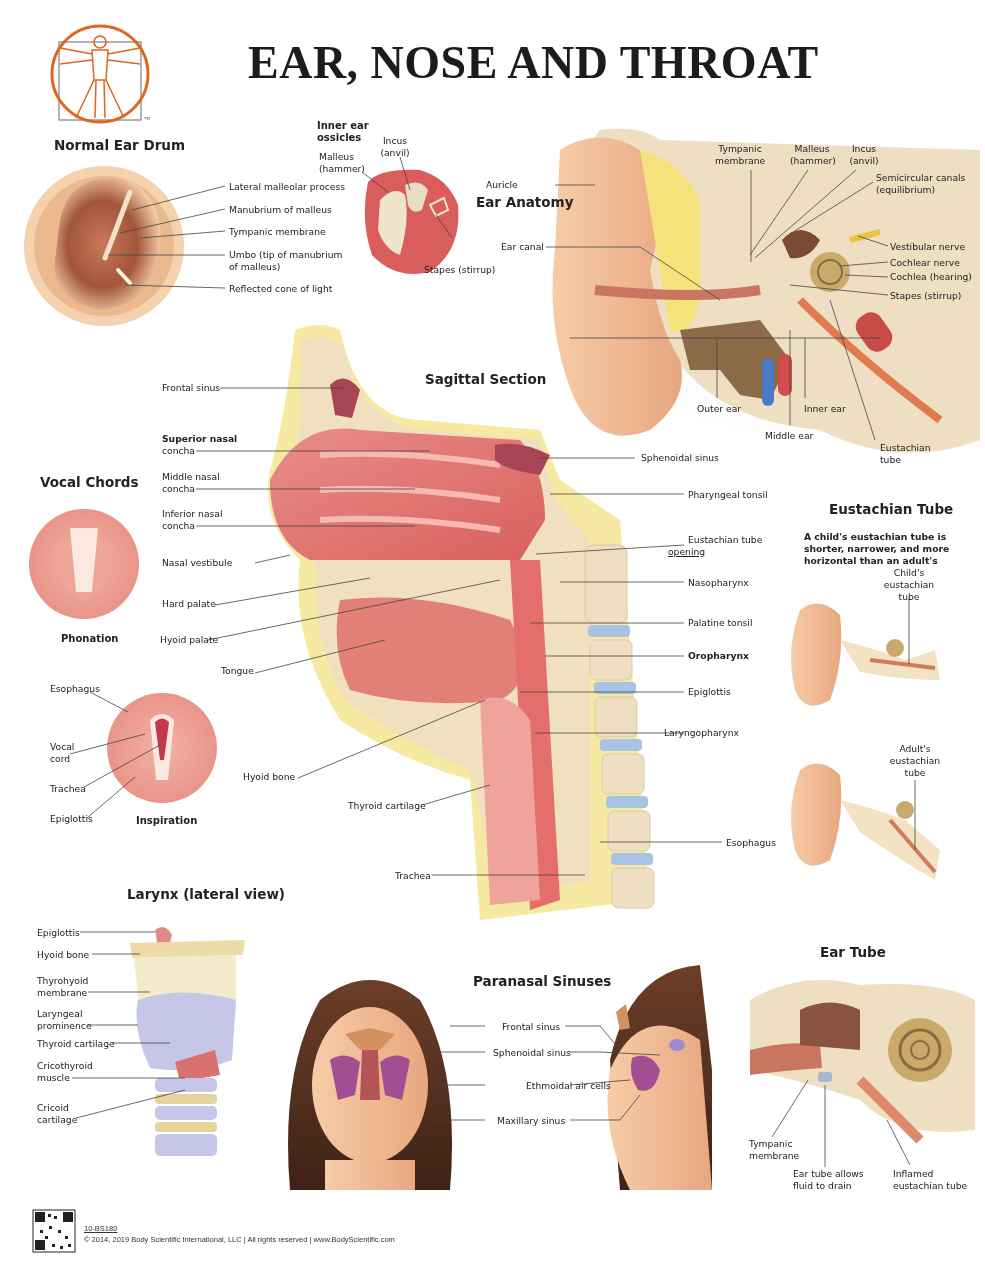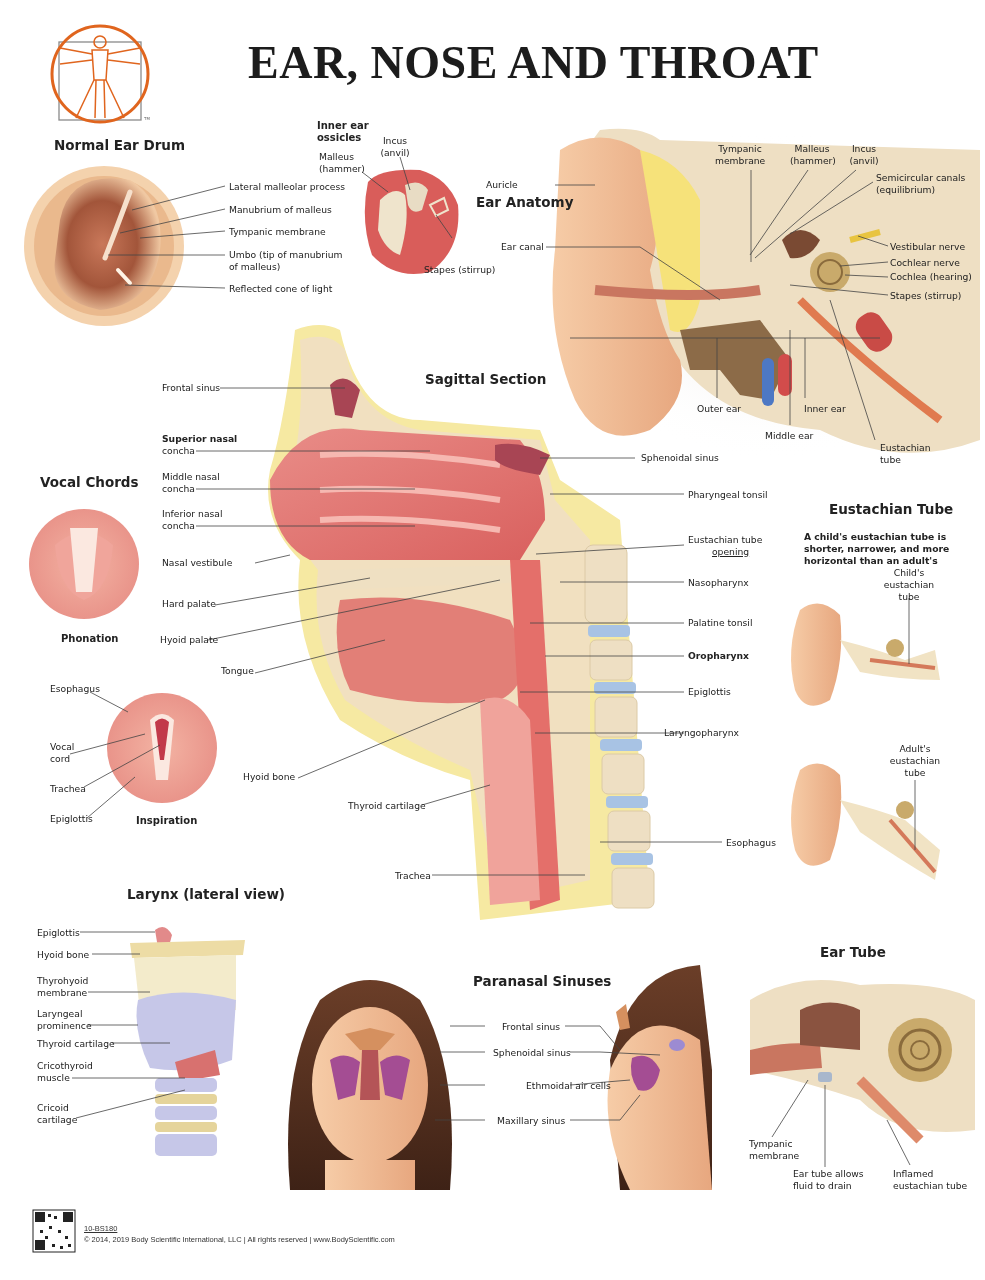--- a/index.html
+++ b/index.html
@@ -262,21 +262,21 @@
 <div class="abs lbl" style="left:162px;top:598px;">Hard palate</div>
 <div class="abs lbl" style="left:160px;top:634px;">Hyoid palate</div>
 <div class="abs lbl" style="left:221px;top:665px;">Tongue</div>
 <div class="abs lbl" style="left:243px;top:771px;">Hyoid bone</div>
 <div class="abs lbl" style="left:348px;top:800px;">Thyroid cartilage</div>
 <div class="abs lbl" style="left:395px;top:870px;">Trachea</div>
 
 <div class="abs lbl" style="left:641px;top:452px;">Sphenoidal sinus</div>
 <div class="abs lbl" style="left:688px;top:489px;">Pharyngeal tonsil</div>
 <div class="abs lbl" style="left:688px;top:534px;">Eustachian tube</div>
-<div class="abs lbl" style="left:712px;top:546px;text-decoration:underline;">opening</div>
+<div class="abs lbl" style="left:668px;top:546px;text-decoration:underline;">opening</div>
 <div class="abs lbl" style="left:688px;top:577px;">Nasopharynx</div>
 <div class="abs lbl" style="left:688px;top:617px;">Palatine tonsil</div>
 <div class="abs lbl" style="left:688px;top:650px;font-weight:bold;">Oropharynx</div>
 <div class="abs lbl" style="left:688px;top:686px;">Epiglottis</div>
 <div class="abs lbl" style="left:664px;top:727px;">Laryngopharynx</div>
 <div class="abs lbl" style="left:726px;top:837px;">Esophagus</div>
 
 <div class="abs sec-title" style="left:40px;top:474px;">Vocal Chords</div>
 <div class="abs sub-title" style="left:61px;top:633px;">Phonation</div>
 <div class="abs sub-title" style="left:136px;top:815px;">Inspiration</div>

